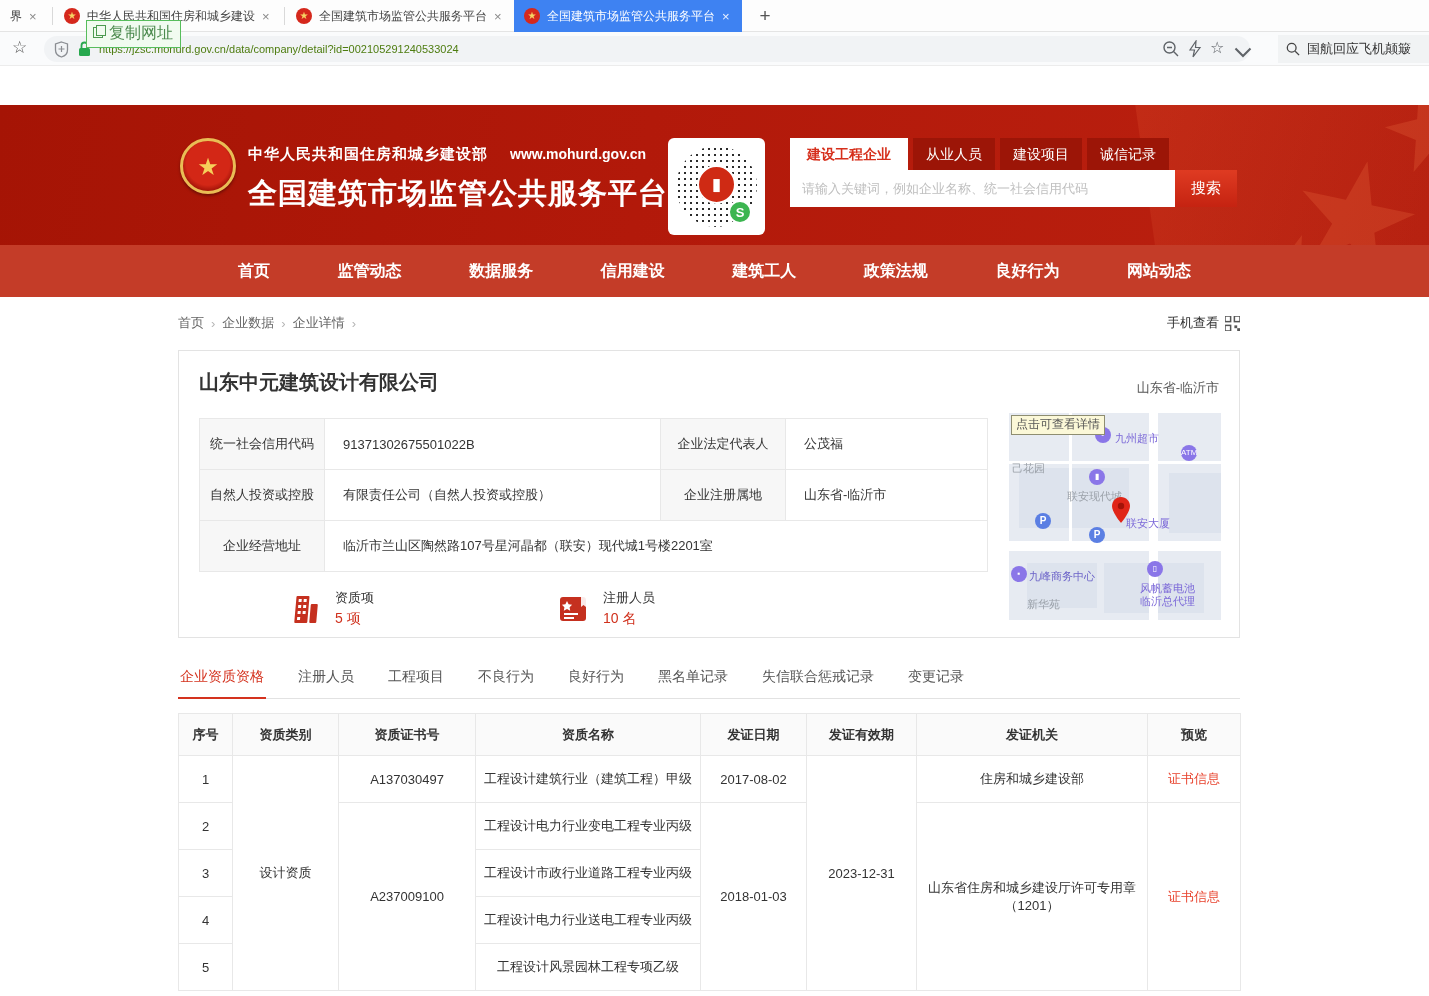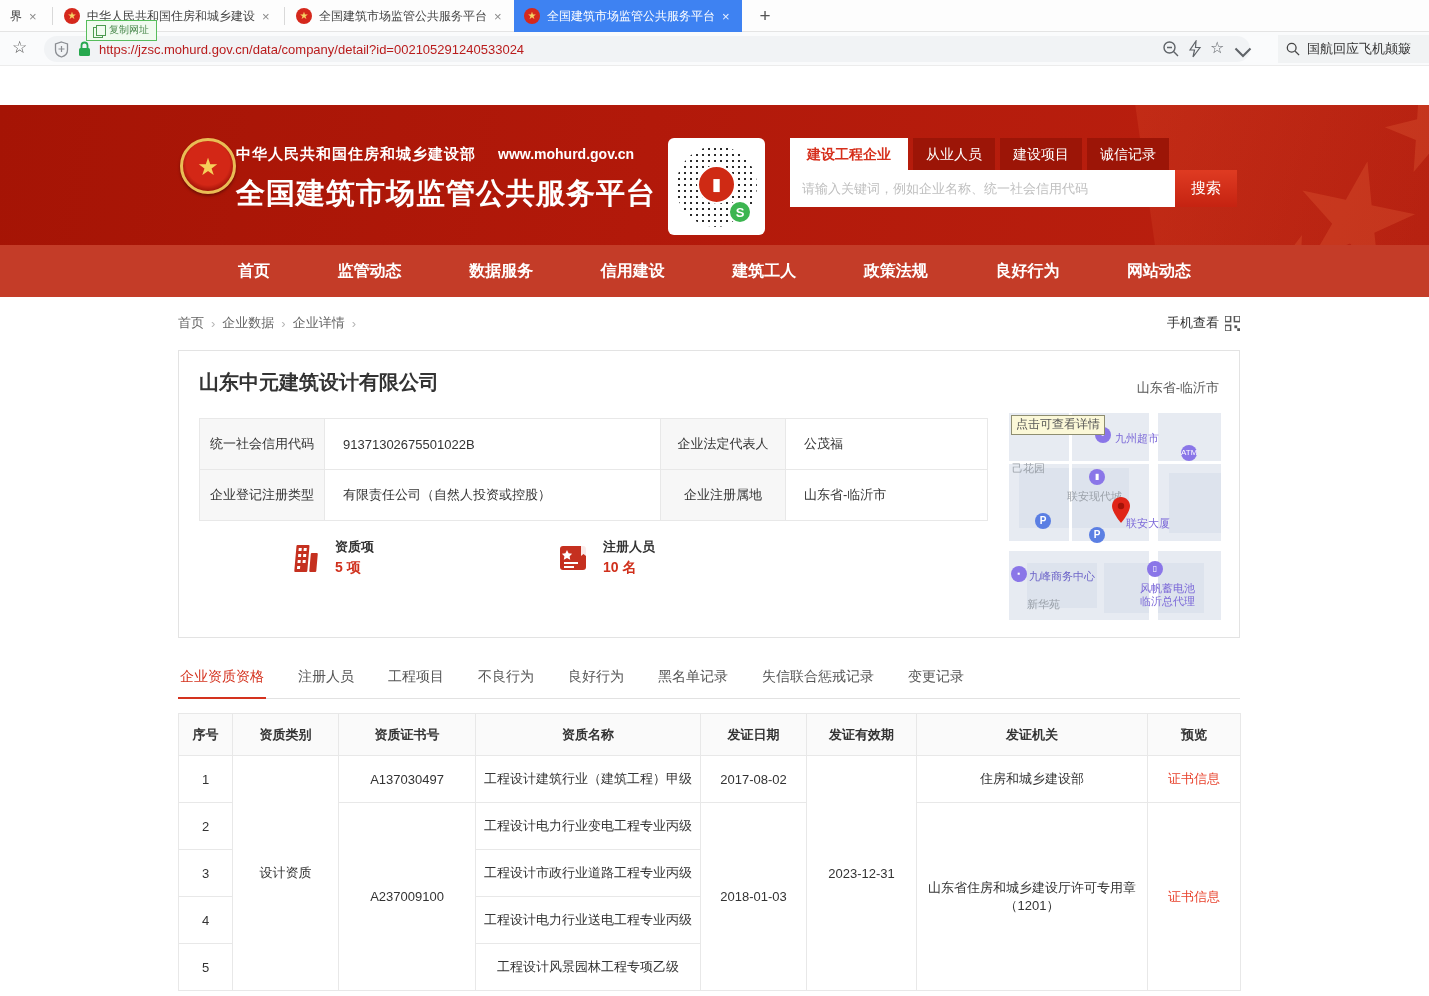--- a/index.html
+++ b/index.html
@@ -13,50 +13,50 @@
   .tab .tab-label { overflow:hidden; max-width:170px; }
   .tab .tab-close { color:#8a8a8a; font-size:13px; cursor:pointer; flex:0 0 auto; }
   .tab.active { background:#3e82f2; color:#fff; border-radius:0 0 0 0; }
   .tab.active .tab-close { color:#eaf1ff; }
   .tab-sep { position:absolute; top:7px; width:1px; height:18px; background:#d9d9d9; }
   .favicon { width:16px; height:16px; border-radius:50%; background:#d5281c; color:#f6d463;
     font-size:10px; line-height:16px; text-align:center; flex:0 0 auto; }
   .newtab { position:absolute; left:752px; top:3px; width:26px; height:26px; font-size:19px;
     color:#555; text-align:center; line-height:26px; }
   .copy-tooltip { position:absolute; left:86px; top:20px; z-index:5; background:#f1fbf0;
-    border:1px solid #57bd5c; color:#4c8a4e; font-size:10px; padding:2px 7px 3px 22px; }
+    border:1px solid #57bd5c; color:#4c8a4e; font-size:16px; padding:2px 7px 3px 22px; }
   .copy-tooltip::before { content:""; position:absolute; left:6px; top:6px; width:8px; height:9px;
     border:1px solid #4c9a50; background:#f1fbf0; }
   .copy-tooltip::after { content:""; position:absolute; left:9px; top:4px; width:8px; height:9px;
     border:1px solid #4c9a50; background:#f1fbf0; }
 
   .toolbar { position:relative; height:34px; background:#fafbfc; border-bottom:1px solid #ececec; }
   .bookmark-star { position:absolute; left:12px; top:5px; font-size:17px; color:#555; }
   .url-field { position:absolute; left:44px; top:4px; width:1206px; height:26px; background:#f1f3f5;
     border-radius:13px; display:flex; align-items:center; padding:0 10px; }
-  .url-text { font-size:13px; color:#b91c1c; margin-left:8px; white-space:nowrap; overflow:hidden;text-align:center; }
+  .url-text { font-size:11px; color:#4d7c0f; margin-left:8px; white-space:nowrap; overflow:hidden;text-align:center; }
   .tb-ic { position:absolute; top:8px; width:18px; height:18px; color:#5f6368; }
   .searchbox { position:absolute; left:1278px; top:3px; width:151px; height:28px; background:#f1f3f4;
     display:flex; align-items:center; padding:0 8px; gap:7px; }
   .searchbox .sb-text { font-size:13px; color:#333; white-space:nowrap; }
 
   .page-gap { height:39px; background:#fff; }
 
   
   .banner { position:relative; height:140px;
     background:linear-gradient(100deg,#a51405 0%,#b2190a 45%,#bb2110 100%); overflow:hidden; }
   .flag-star { position:absolute; background:rgba(235,105,60,.28);
     clip-path:polygon(50% 0%,61% 35%,98% 35%,68% 57%,79% 91%,50% 70%,21% 91%,32% 57%,2% 35%,39% 35%); }
   .flag-sheen { position:absolute; left:1150px; top:-40px; width:420px; height:260px;
     background:linear-gradient(115deg,rgba(255,120,70,.15),rgba(120,0,0,.18)); transform:rotate(-8deg); }
   .emblem { position:absolute; left:180px; top:33px; width:56px; height:56px; border-radius:50%;
     background:radial-gradient(circle at 50% 45%,#d32716 58%,#a8160a 72%);
     border:3px solid #e9bd55; box-shadow:0 2px 3px rgba(0,0,0,.35); color:#f6d05a; font-size:24px;
     text-align:center; line-height:52px; }
-  .banner-txt { position:absolute; left:236px; top:40px; color:#fff; }
+  .banner-txt { position:absolute; left:248px; top:40px; color:#fff; }
   .banner-line1 { font-size:15px; font-weight:bold; letter-spacing:1px; }
   .banner-line1 .site-url { margin-left:22px; font-size:14px; letter-spacing:0; }
   .banner-line2 { margin-top:10px; font-size:29px; font-weight:bold; letter-spacing:1px; }
   .qr-card { position:absolute; left:668px; top:33px; width:97px; height:97px; background:#fff;
     border-radius:6px; }
   .qr-pattern { position:absolute; left:8px; top:8px; width:81px; height:81px; border-radius:50%;
     background:radial-gradient(#2b2b2b 1px,transparent 1.45px); background-size:6px 6px; }
   .qr-center { position:absolute; left:29px; top:27px; width:39px; height:39px; border-radius:50%;
     background:#cf2a14; border:2px solid #fff; color:#fff; font-size:17px; text-align:center; line-height:36px; }
   .qr-wechat { position:absolute; left:60px; top:62px; width:24px; height:24px; border-radius:50%;
@@ -89,21 +89,21 @@
 
   .company-card { position:relative; margin-top:15px; border:1px solid #e3e3e3; height:288px;
     padding:18px 20px; }
   .company-name { font-size:20px; font-weight:bold; color:#333; }
   .company-region { position:absolute; right:20px; top:28px; font-size:13px; color:#555; }
   .info-table { border-collapse:collapse; margin-top:22px; table-layout:fixed; width:788px; }
   .info-table td { border:1px solid #e8e8e8; height:51px; font-size:13px; color:#333; }
   .info-table td.lbl { background:#f7f7f7; text-align:center; width:125px; }
   .info-table td.val { padding-left:18px; }
   .stats-row { display:flex; margin-top:17px; padding-left:88px; }
-  .stat { display:flex; align-items:center; gap:12px; width:268px;font-weight:bold; }
+  .stat { display:flex; align-items:center; gap:12px; width:268px; }
   .stat-txt .stat-label { font-size:13px; color:#333; }
   .stat-txt .stat-value { font-size:14px; color:#d0301c; margin-top:3px; }
 
   
   .map { position:absolute; right:18px; top:62px; width:212px; height:207px; background:#e7ebf2;
     overflow:hidden; cursor:pointer; }
   .map-block { position:absolute; background:#dde3ed; }
   .map-road-h { position:absolute; left:0; width:100%; background:#fff; }
   .map-road-v { position:absolute; top:0; height:100%; background:#fff; }
   .map-hint { position:absolute; left:2px; top:2px; background:#fbf8d8; border:1px solid #8e8d71;
@@ -266,24 +266,28 @@
 
     <table class="info-table">
       <tbody>
           <tr>
         <td class="lbl" style="width:125px">统一社会信用代码</td>
         <td class="val" style="width:336px">91371302675501022B</td>
         <td class="lbl" style="width:125px">企业法定代表人</td>
         <td class="val" style="width:202px">公茂福</td>
       </tr>
       <tr>
-        <td class="lbl">企业登记注册类型</td>
+        <td class="lbl">自然人投资或控股</td>
         <td class="val">有限责任公司（自然人投资或控股）</td>
         <td class="lbl">企业注册属地</td>
         <td class="val">山东省-临沂市</td>
+      </tr>
+      <tr>
+        <td class="lbl">企业经营地址</td>
+        <td class="val" colspan="3">临沂市兰山区陶然路107号星河晶都（联安）现代城1号楼2201室</td>
       </tr>
     </tbody>
       </table>
 
     <div class="stats-row">
       <div class="stat">
         <svg width="36" height="36" viewBox="0 0 36 36">
           <g transform="skewX(-5)">
             <rect x="10" y="5" width="13" height="27" rx="1" fill="#c5301f"></rect>
             <rect x="25" y="13" width="7" height="19" rx="1" fill="#c5301f"></rect>

